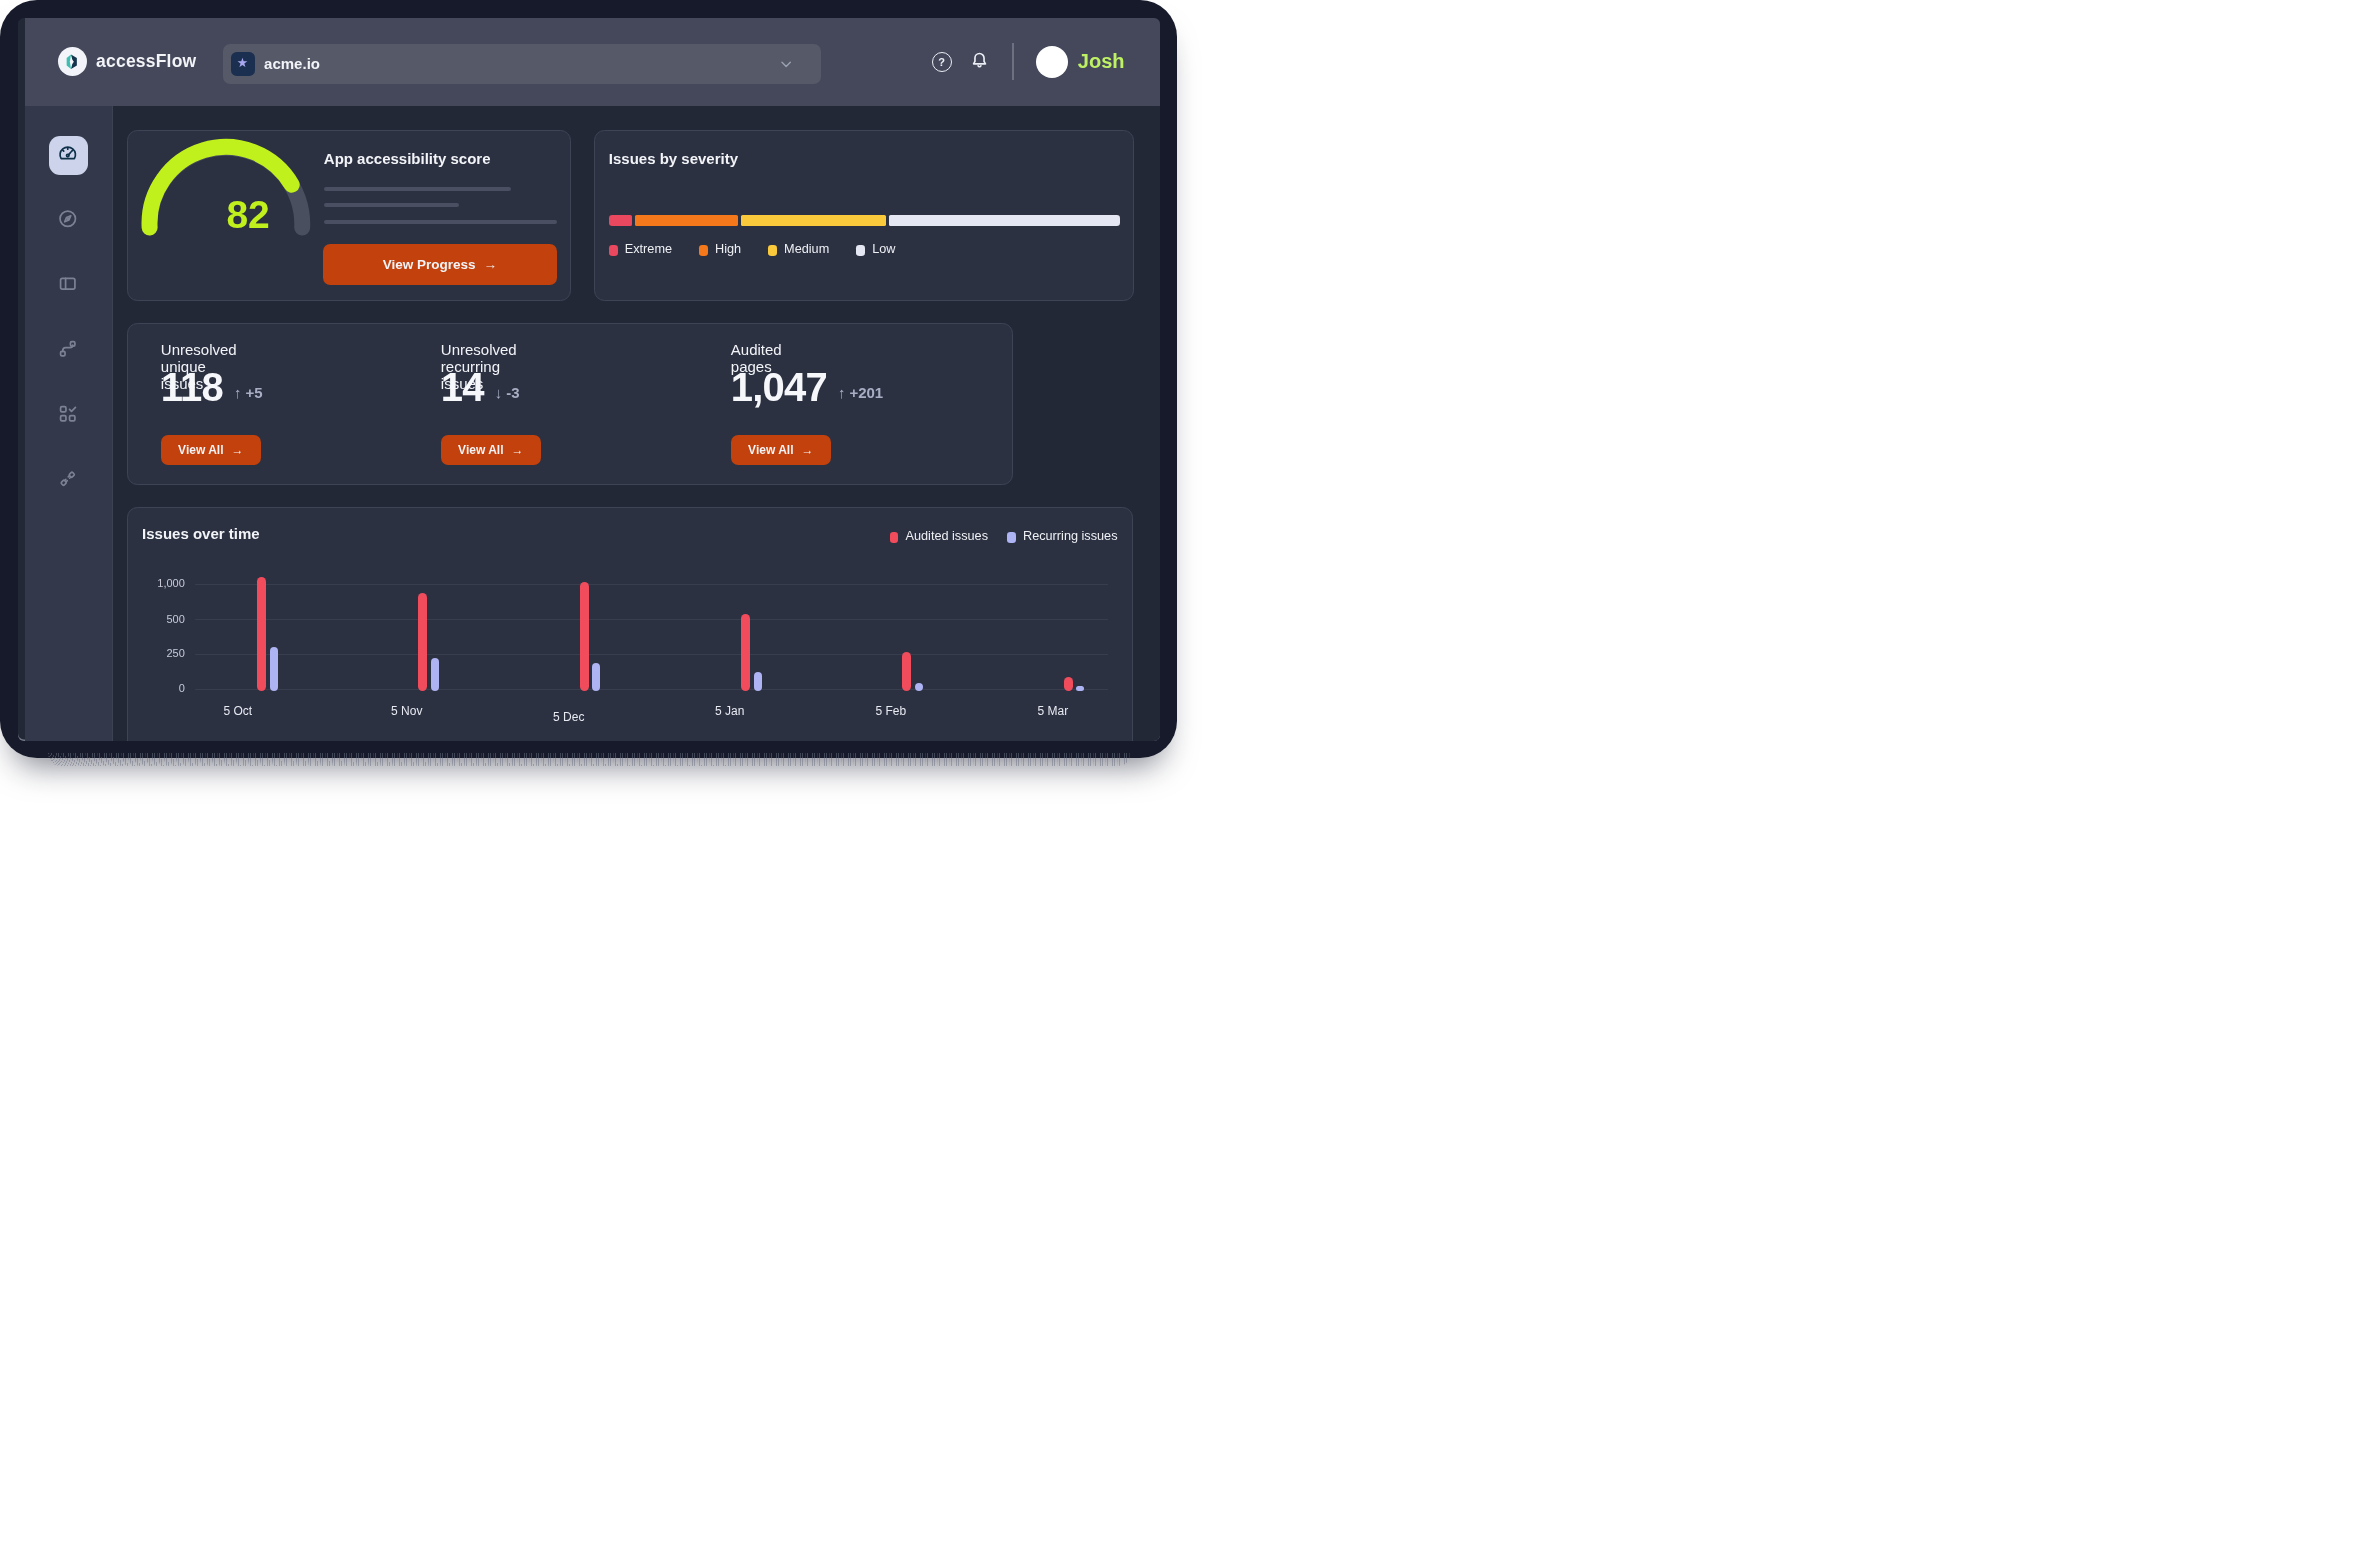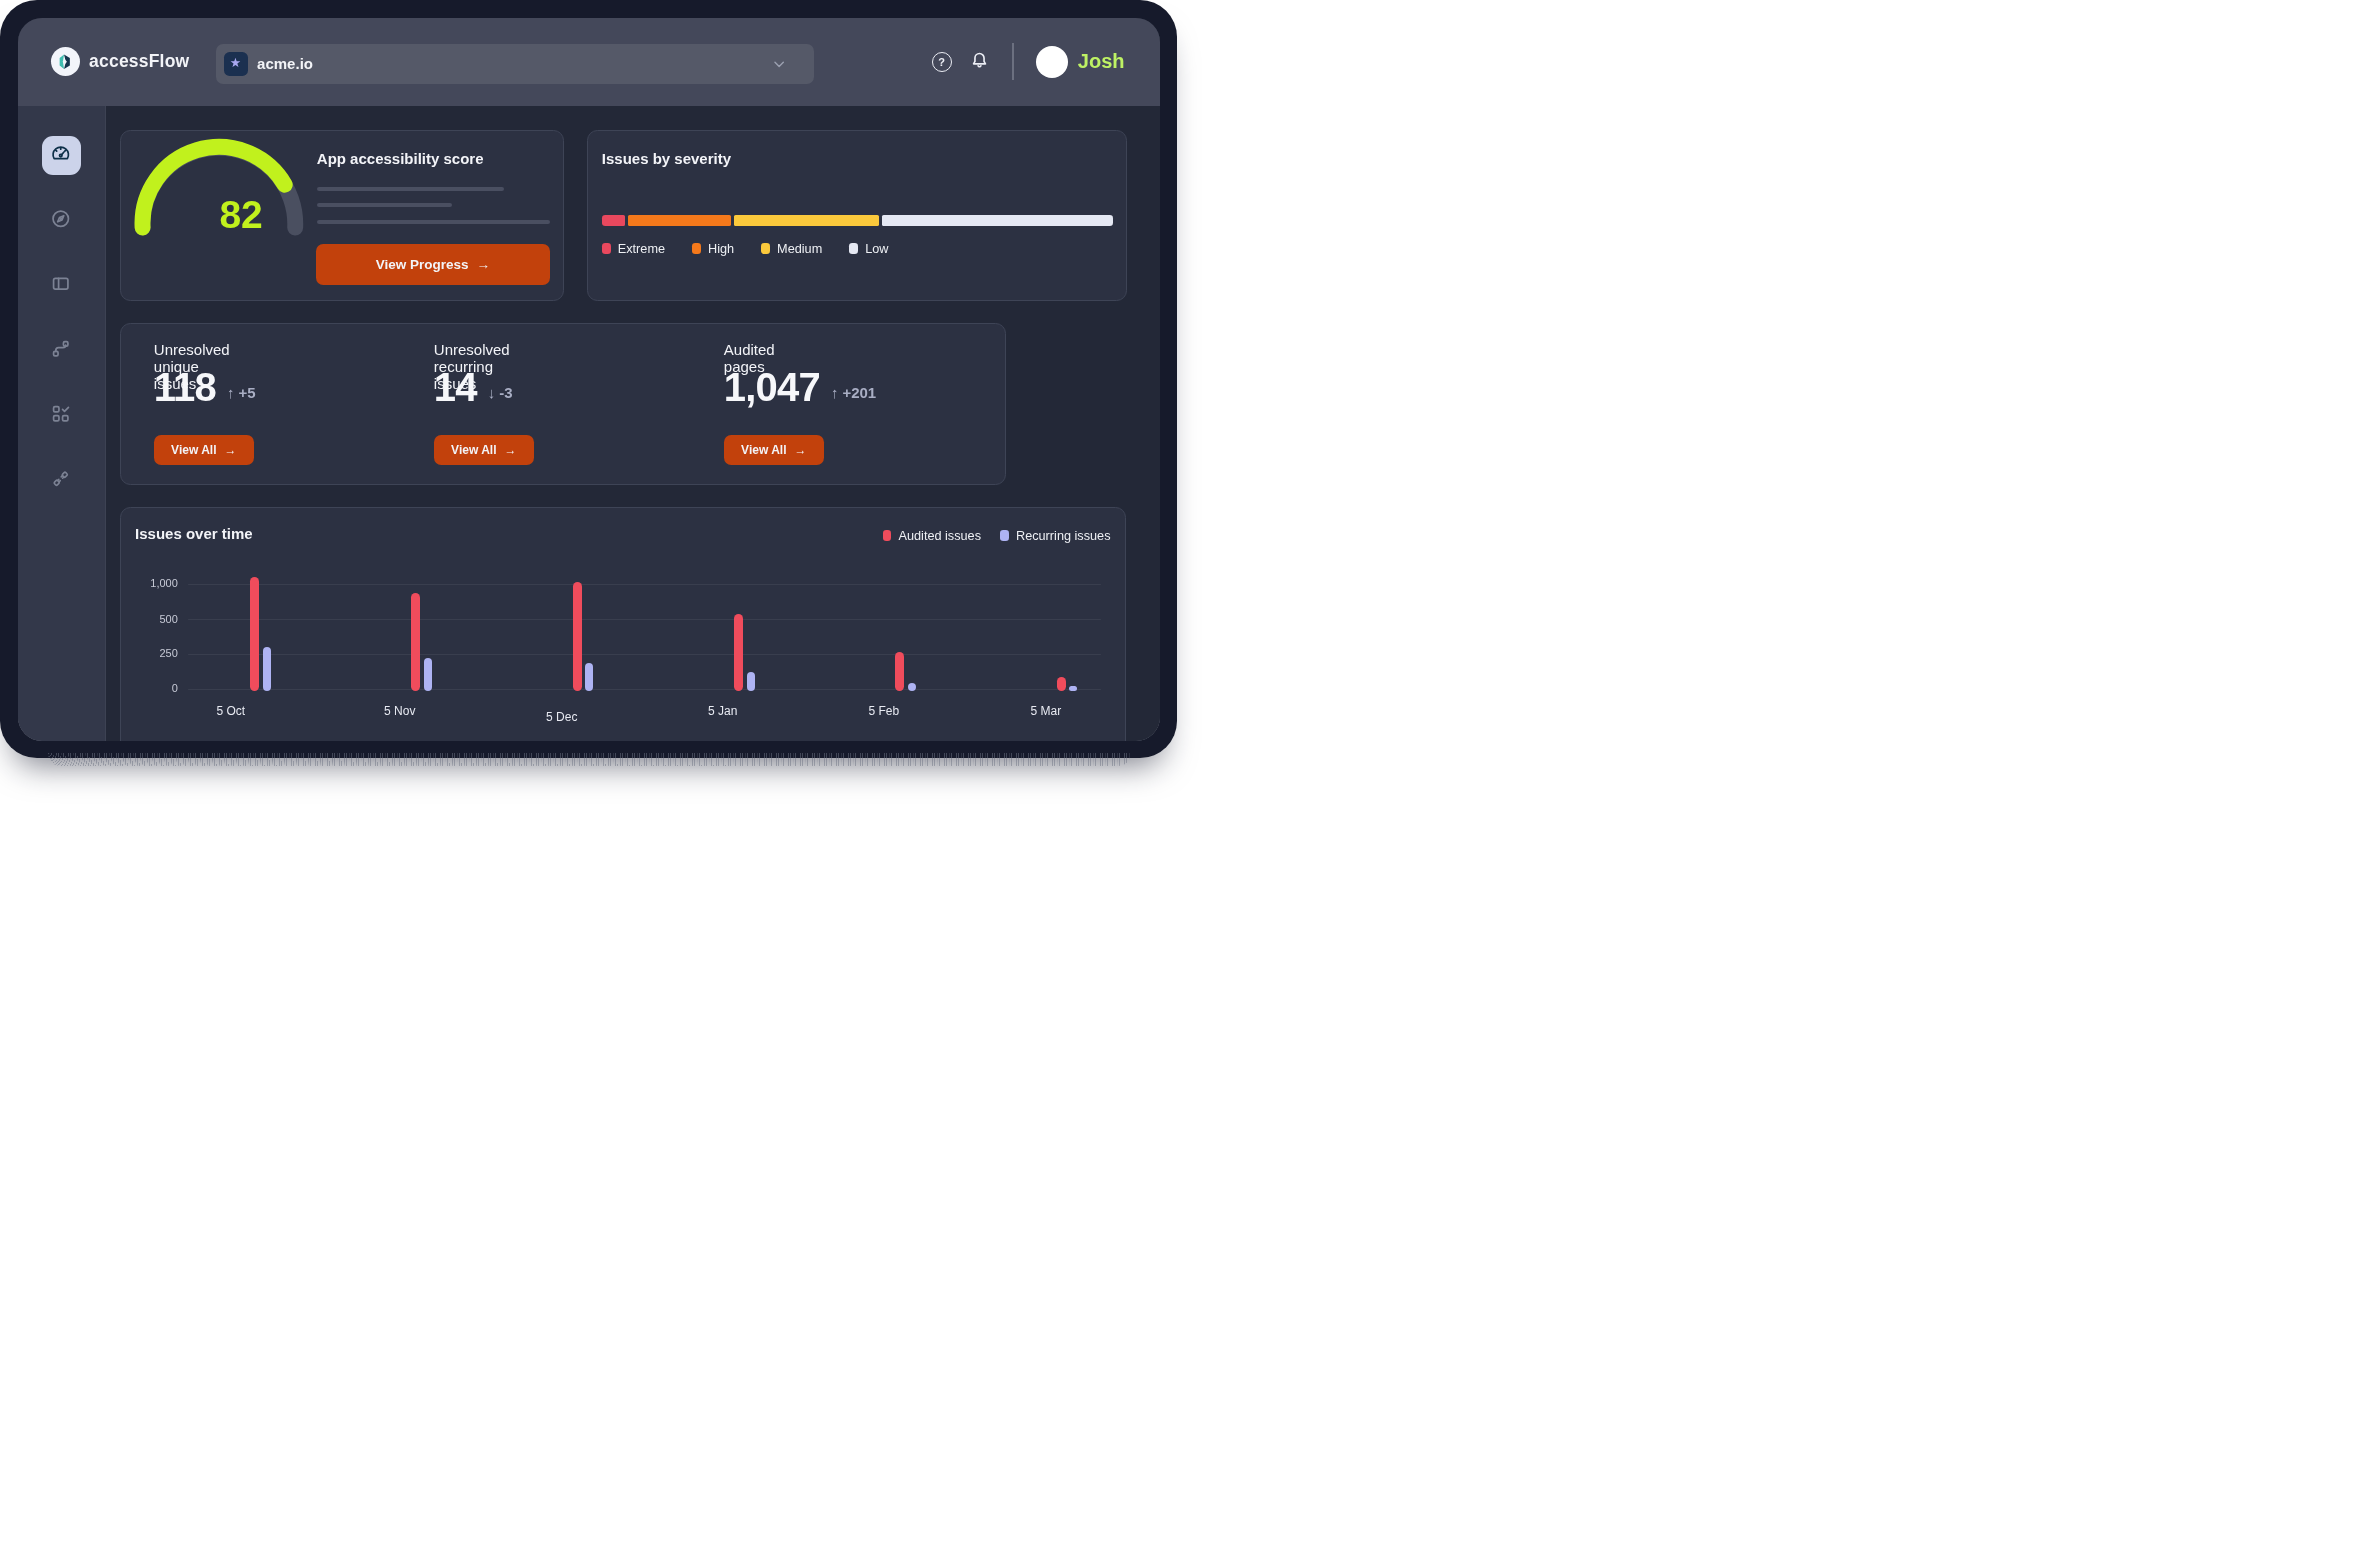--- a/index.html
+++ b/index.html
@@ -6,23 +6,23 @@
   html,body { background:#ffffff; width:1177px; height:782px; overflow:hidden;
               font-family:"Liberation Sans", sans-serif; }
 
   .window { position:absolute; left:0; top:0; width:1177px; height:758px;
             background:#161a2b; border-radius:37px; padding:17.5px;
             box-shadow:0 21px 32px -14.3px rgba(20,24,43,.55); }
   .grain { position:absolute; left:48px; top:753px; width:1083px; height:12.7px;
            border-radius:0 0 16px 16px; opacity:.55;
            background-image:repeating-radial-gradient(circle at 0.8px 0.8px,
              rgba(110,116,132,.9) 0 0.6px, transparent 0.8px 2.4px); }
-  .win-inner { width:100%; height:100%; border-radius:24px; overflow:hidden;
+  .win-inner { width:100%; height:100%; border-radius:6px; overflow:hidden;
                background:#232837; display:flex; flex-direction:column;
-               box-shadow:inset 0 -1.6px 0 rgba(214,219,231,.45); }
+               box-shadow:inset 0 -1.6px 0 rgba(214,219,231,.45);padding-left:7px; }
 
   
   .hdr { height:88px; flex:0 0 88px; background:#44485a; display:flex;
          align-items:center; position:relative; }
   .brand { display:flex; align-items:center; gap:9.6px; margin-left:33px; }
   .logo-circle { width:29px; height:29px; border-radius:50%; background:#f2f4fa;
                  display:flex; align-items:center; justify-content:center; }
   .brand-name { color:#f3f4f8; font-size:17.5px; font-weight:700; letter-spacing:0.2px; }
 
   .selector { position:absolute; left:198px; top:26px; width:598px; height:40px;
@@ -77,21 +77,21 @@
   .severity-card { left:481px; top:24px; width:540px; height:171px; }
   .sev-title { position:absolute; left:14.3px; top:19px; color:#f3f4f8;
                font-size:15px; font-weight:700; }
   .sev-bar { position:absolute; left:14.3px; top:84px; width:511px; height:11px;
              display:flex; gap:2.4px; }
   .sev-seg { height:100%; border-radius:1.6px; }
   .sev-seg:first-child { border-radius:3.2px 1.6px 1.6px 3.2px; }
   .sev-seg:last-child { border-radius:1.6px 3.2px 3.2px 1.6px; }
   .legend-row { position:absolute; display:flex; align-items:center; }
   .sev-legend { left:14.3px; top:111px; gap:27px; }
-  .legend-item { display:flex; align-items:center; gap:7.2px; }
+  .legend-item { display:flex; align-items:flex-end; gap:7.2px; }
   .swatch { width:8.8px; height:11px; border-radius:3.2px; display:inline-block; }
   .legend-label { color:#eef0f4; font-size:12.7px; }
 
   
   .stats-card { left:14.3px; top:217px; width:886px; height:162px; }
   .stat-col { position:absolute; top:0; height:100%; }
   .stat-title { position:absolute; top:17.5px; color:#f3f4f8; font-size:15px; }
   .stat-value-row { position:absolute; top:41px; display:flex; align-items:center; gap:11px; }
   .stat-value { color:#f6f7fa; font-size:40px; font-weight:700; letter-spacing:-0.8px; }
   .stat-delta { color:#a9aec4; font-size:15px; font-weight:700; display:flex;

